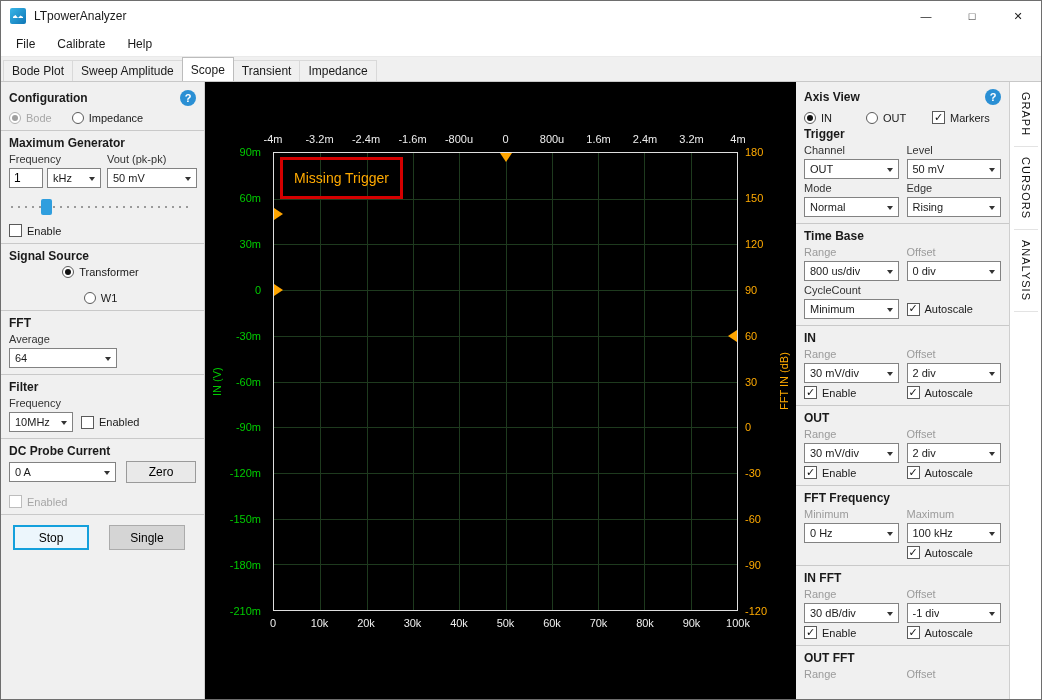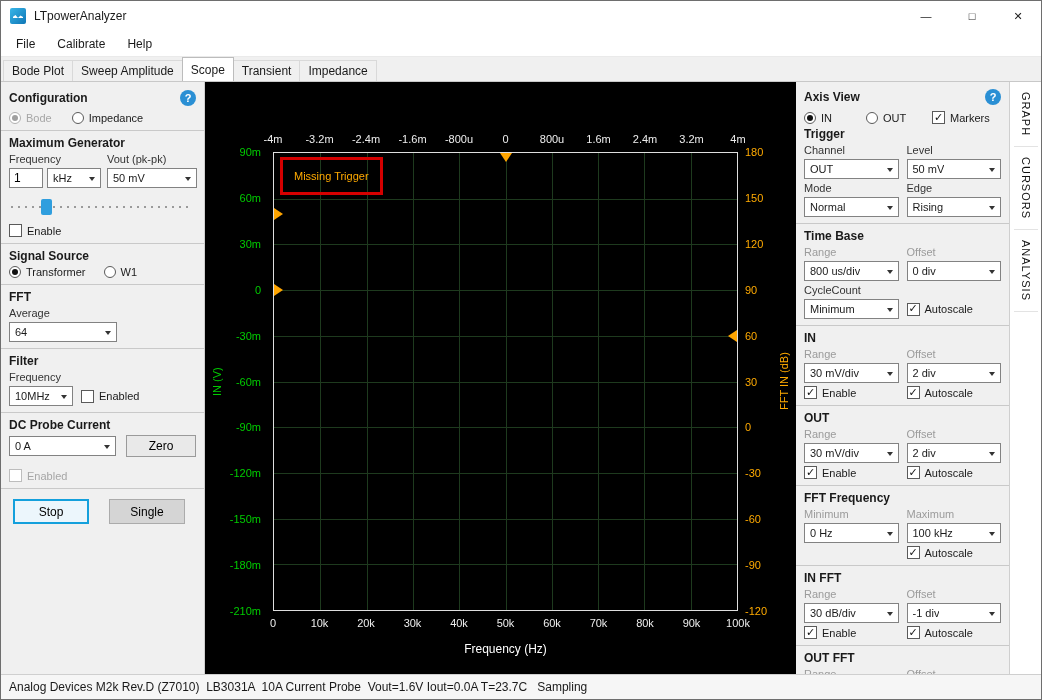--- a/index.html
+++ b/index.html
@@ -86,21 +86,21 @@
   .ticks-y .tick { position:absolute; transform:translateY(-50%); white-space:nowrap; }
   .l-ticks .tick { right:6px; }
   .r-ticks .tick { left:3px; }
   .frame { position:absolute; left:68px; top:70px; width:465px; height:459px; border:1px solid #dedede; }
   .gv { position:absolute; top:0; bottom:0; width:1px; background:#1e3a1e; }
   .gh { position:absolute; left:0; right:0; height:1px; background:#1e3a1e; }
   .marker { position:absolute; width:0; height:0; }
   .m-down  { top:0; transform:translateX(-50%); border-left:6px solid transparent; border-right:6px solid transparent; border-top:9px solid transparent; }
   .m-right { left:0; transform:translateY(-50%); border-top:6px solid transparent; border-bottom:6px solid transparent; border-left:9px solid transparent; }
   .m-left  { right:0; transform:translateY(-50%); border-top:6px solid transparent; border-bottom:6px solid transparent; border-right:9px solid transparent; }
-  .warn { position:absolute; left:6px; top:4px; border:3px solid #d40000; padding:10px 11px; font-size:11px; white-space:nowrap; }
+  .warn { position:absolute; left:6px; top:4px; border:3px solid #d40000; padding:10px 11px; font-size:14px; white-space:nowrap; }
 
   
   .statusbar { flex:0 0 25px; background:#f6f6f6; border-top:1px solid #cfcfcf; display:flex; align-items:center; padding-left:8px; font-size:12px; white-space:pre; }
 </style>
 </head>
 <body>
 
 <div class="window">
 
   <div class="titlebar">
@@ -166,21 +166,21 @@
         <div class="slider-track"></div>
         <div class="slider-thumb"></div>
       </div>
       <label class="check">
         <span class="cb"></span>
         <span>Enable</span>
       </label>
 
       <div class="separator"></div>
       <div class="section-header">Signal Source</div>
-      <div class="radio-row" style="gap:14px;">
+      <div class="radio-row" style="gap:14px;flex-direction:column;">
         <label class="radio-opt">
           <span class="rb selected"></span>
           <span>Transformer</span>
         </label>
         <label class="radio-opt">
           <span class="rb"></span>
           <span>W1</span>
         </label>
       </div>
 
@@ -304,21 +304,20 @@
           <span class="tick" style="left: 20%;">20k</span>
           <span class="tick" style="left: 30%;">30k</span>
           <span class="tick" style="left: 40%;">40k</span>
           <span class="tick" style="left: 50%;">50k</span>
           <span class="tick" style="left: 60%;">60k</span>
           <span class="tick" style="left: 70%;">70k</span>
           <span class="tick" style="left: 80%;">80k</span>
           <span class="tick" style="left: 90%;">90k</span>
           <span class="tick" style="left: 100%;">100k</span>
         </div>
-      <div class="axis-title b-title">Frequency (Hz)</div>
       <div class="axis-title l-title" style="color: rgb(0, 204, 0);">IN (V)</div>
       <div class="axis-title r-title" style="color: rgb(255, 170, 0);">FFT IN (dB)</div>
     </section>
 
     <aside class="right-panel">
       <div class="hdr-row">
         <span class="section-header">Axis View</span>
         <span class="help-icon">?</span>
       </div>
       <div class="radio-row">
@@ -482,16 +481,13 @@
       </div>
     </aside>
 
     <aside class="side-strip">
       <div class="side-tab">GRAPH</div>
       <div class="side-tab">CURSORS</div>
       <div class="side-tab">ANALYSIS</div>
     </aside>
   </div>
 
-  <footer class="statusbar">
-    <span>Analog Devices M2k Rev.D (Z7010)  LB3031A  10A Current Probe  Vout=1.6V Iout=0.0A T=23.7C   Sampling</span>
-  </footer>
 </div>
 
 </body></html>

